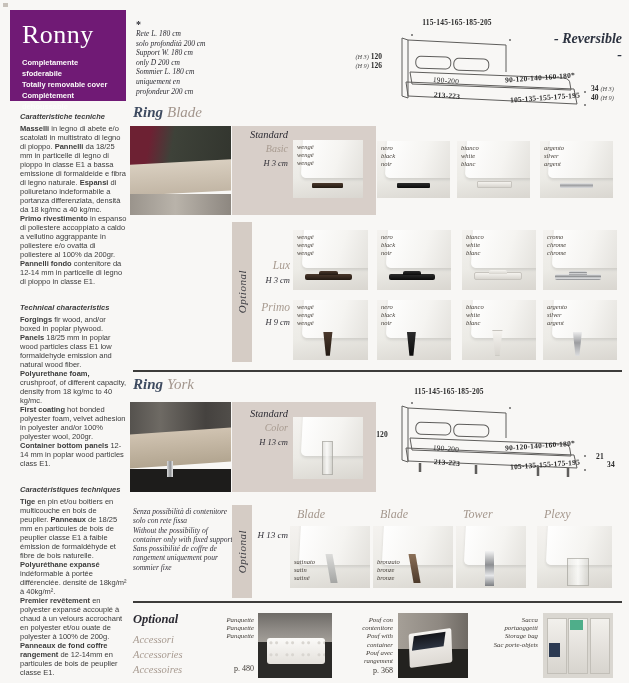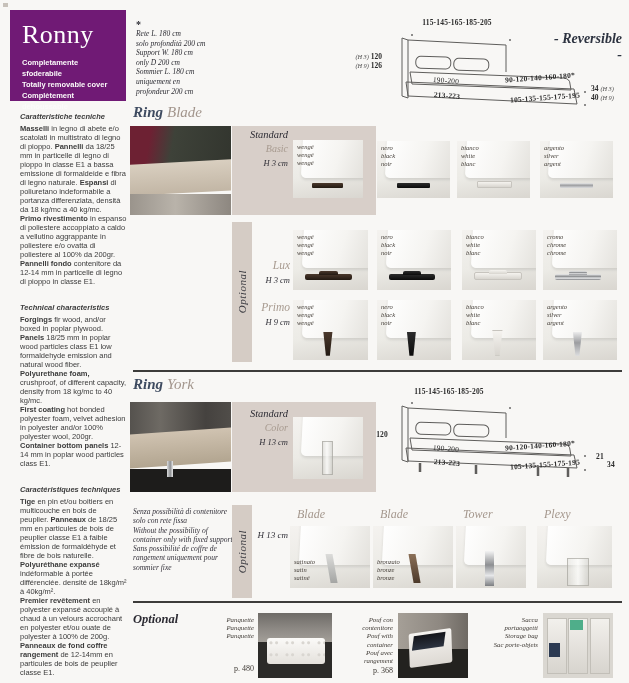--- a/index.html
+++ b/index.html
@@ -424,20 +424,23 @@
     <div class="foot foot-tower c-cromo"></div>
   </div>
   <div class="frame" style="left:537px;top:526px;width:75px;height:62px;">
     <div class="box"></div>
     <div class="foot foot-plexy"></div>
   </div>
 
   <div class="rule" style="left:133px;top:601px;width:489px;"></div>
 
   <div class="acc-title" style="left:133px;top:612px;">Optional</div>
+  <div class="acc-subs" style="left:133px;top:632px;">Accessori
+Accessories
+Accessoires</div>
 
   <div class="acc-lab" style="left:196px;top:616px;width:58px;">Panquette
 Panquette
 Panquette</div>
   <div class="acc-page" style="left:196px;top:664px;width:58px;">p. 480</div>
   <div class="acc-photo" style="left:258px;top:613px;width:74px;height:65px;">
     <div class="bench-bed"></div>
       <div class="bench-floor"></div>
       <div class="bench"></div>
   </div>

